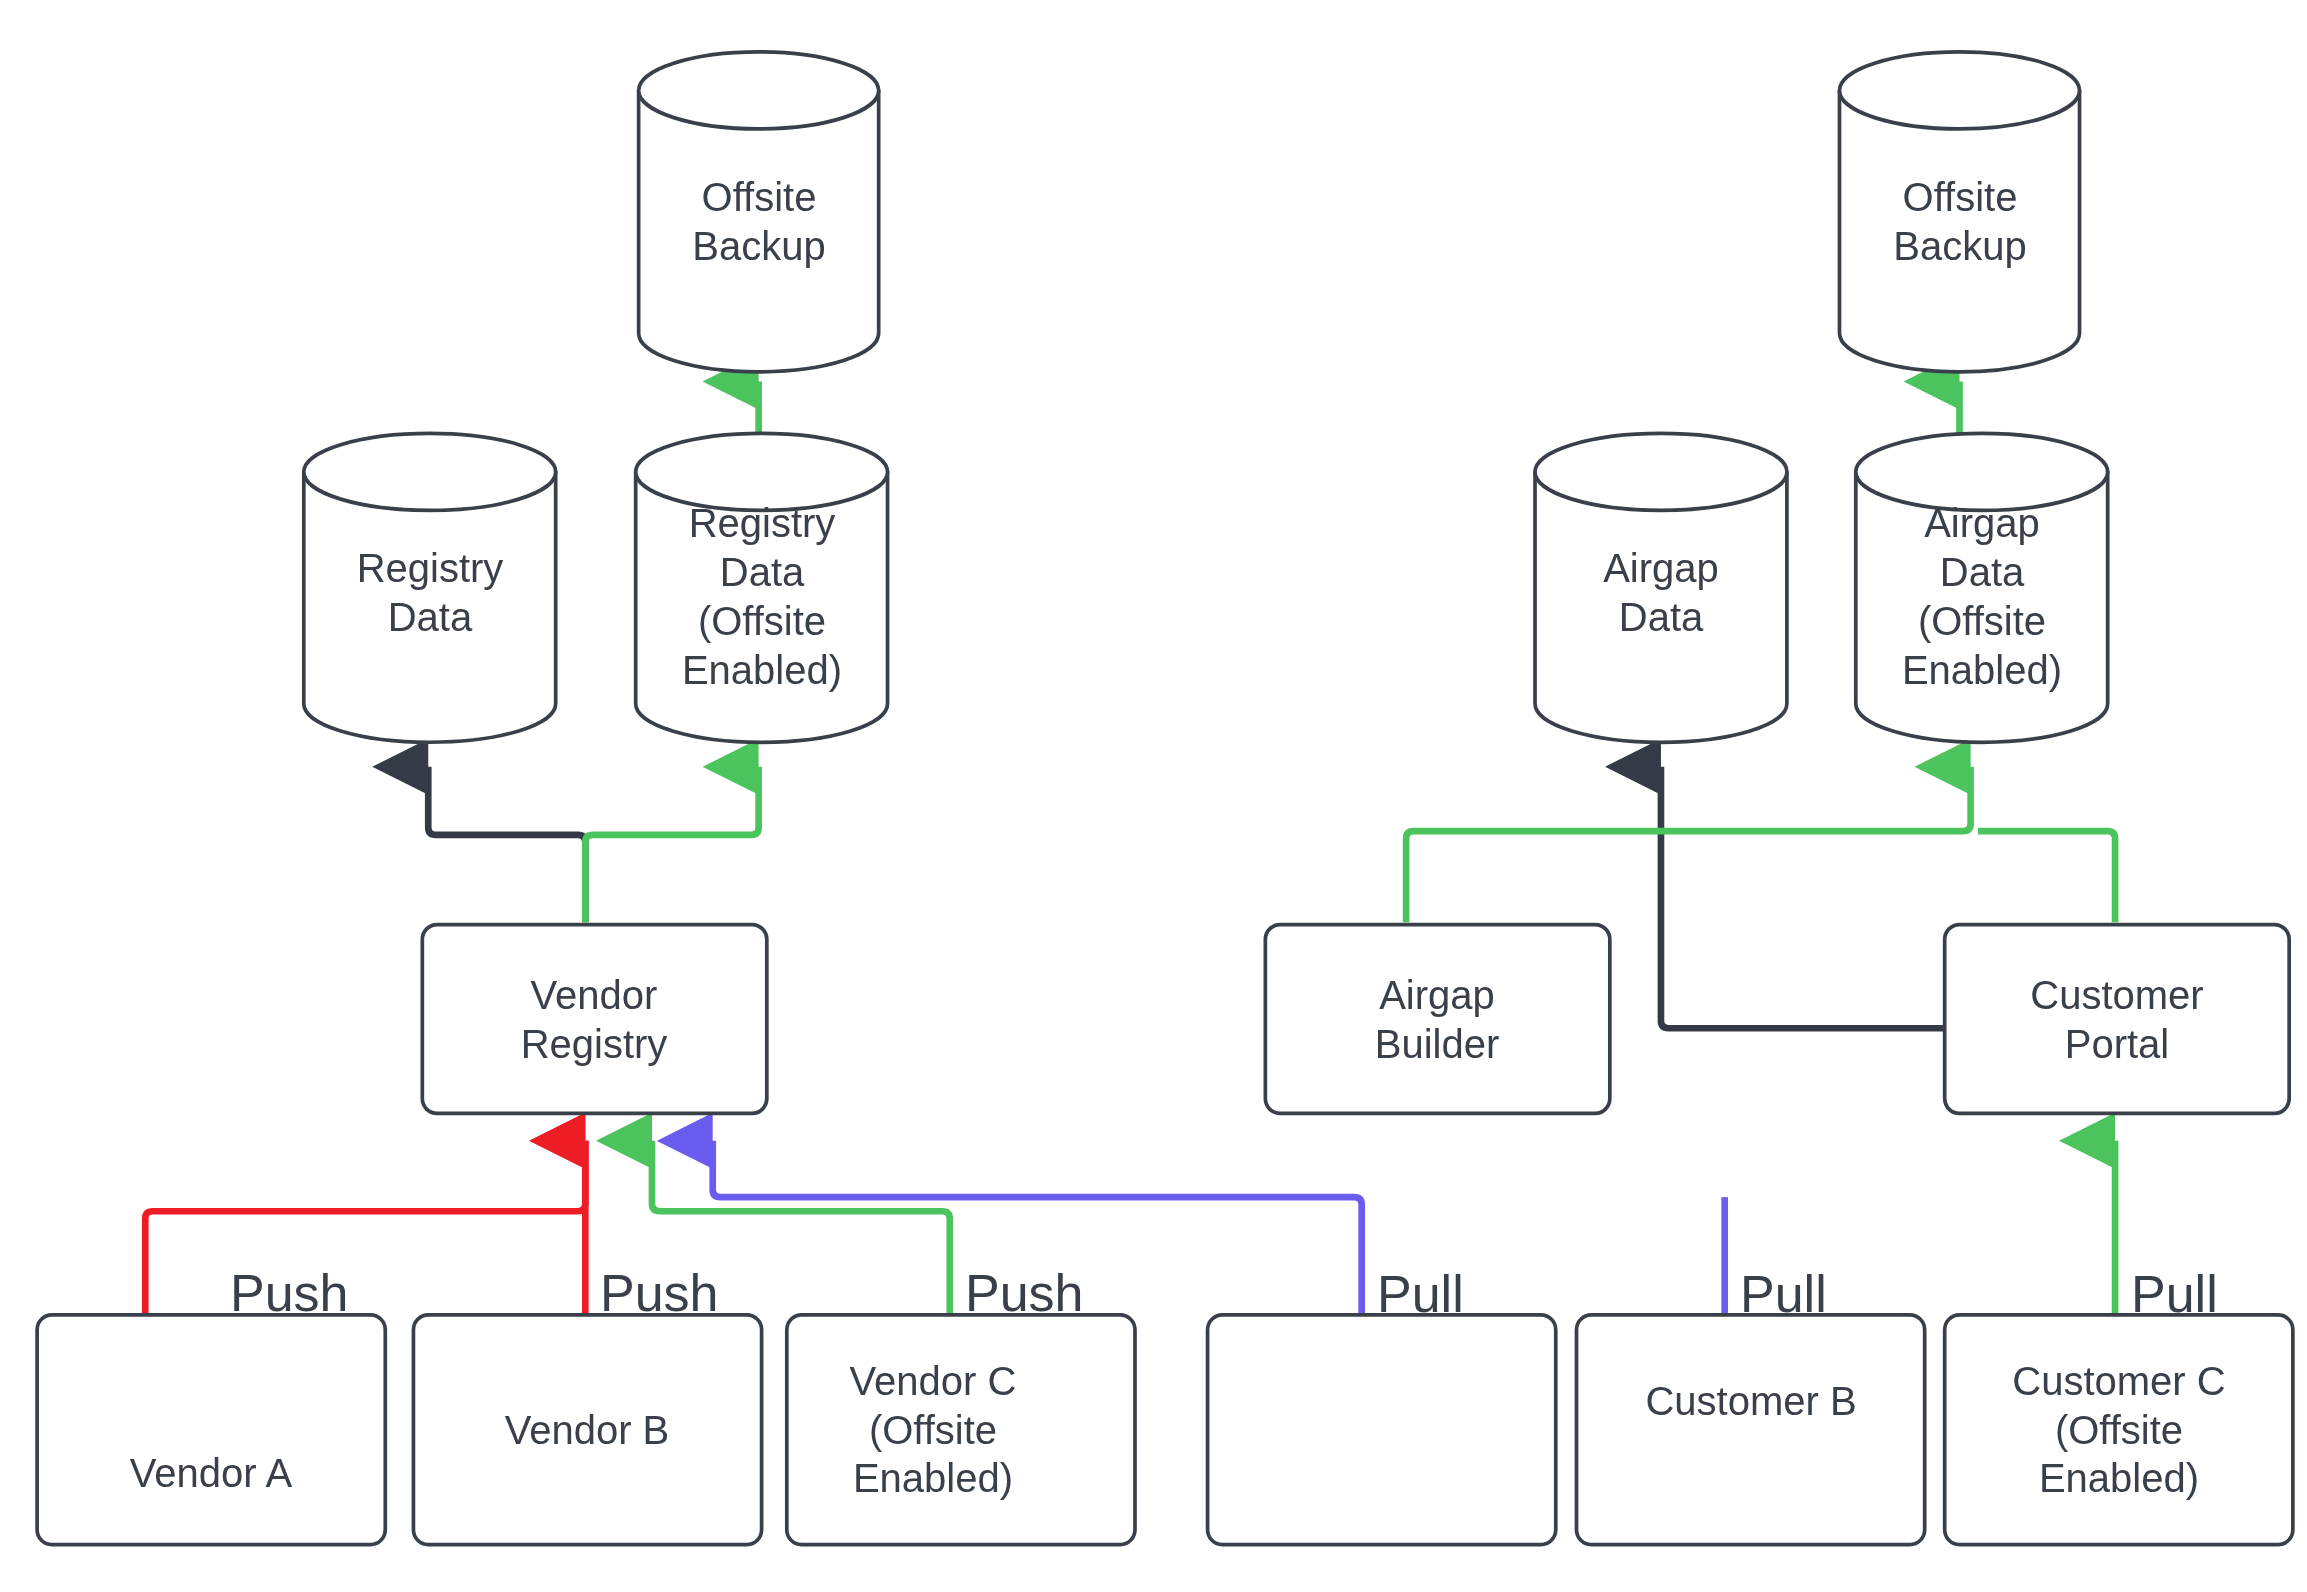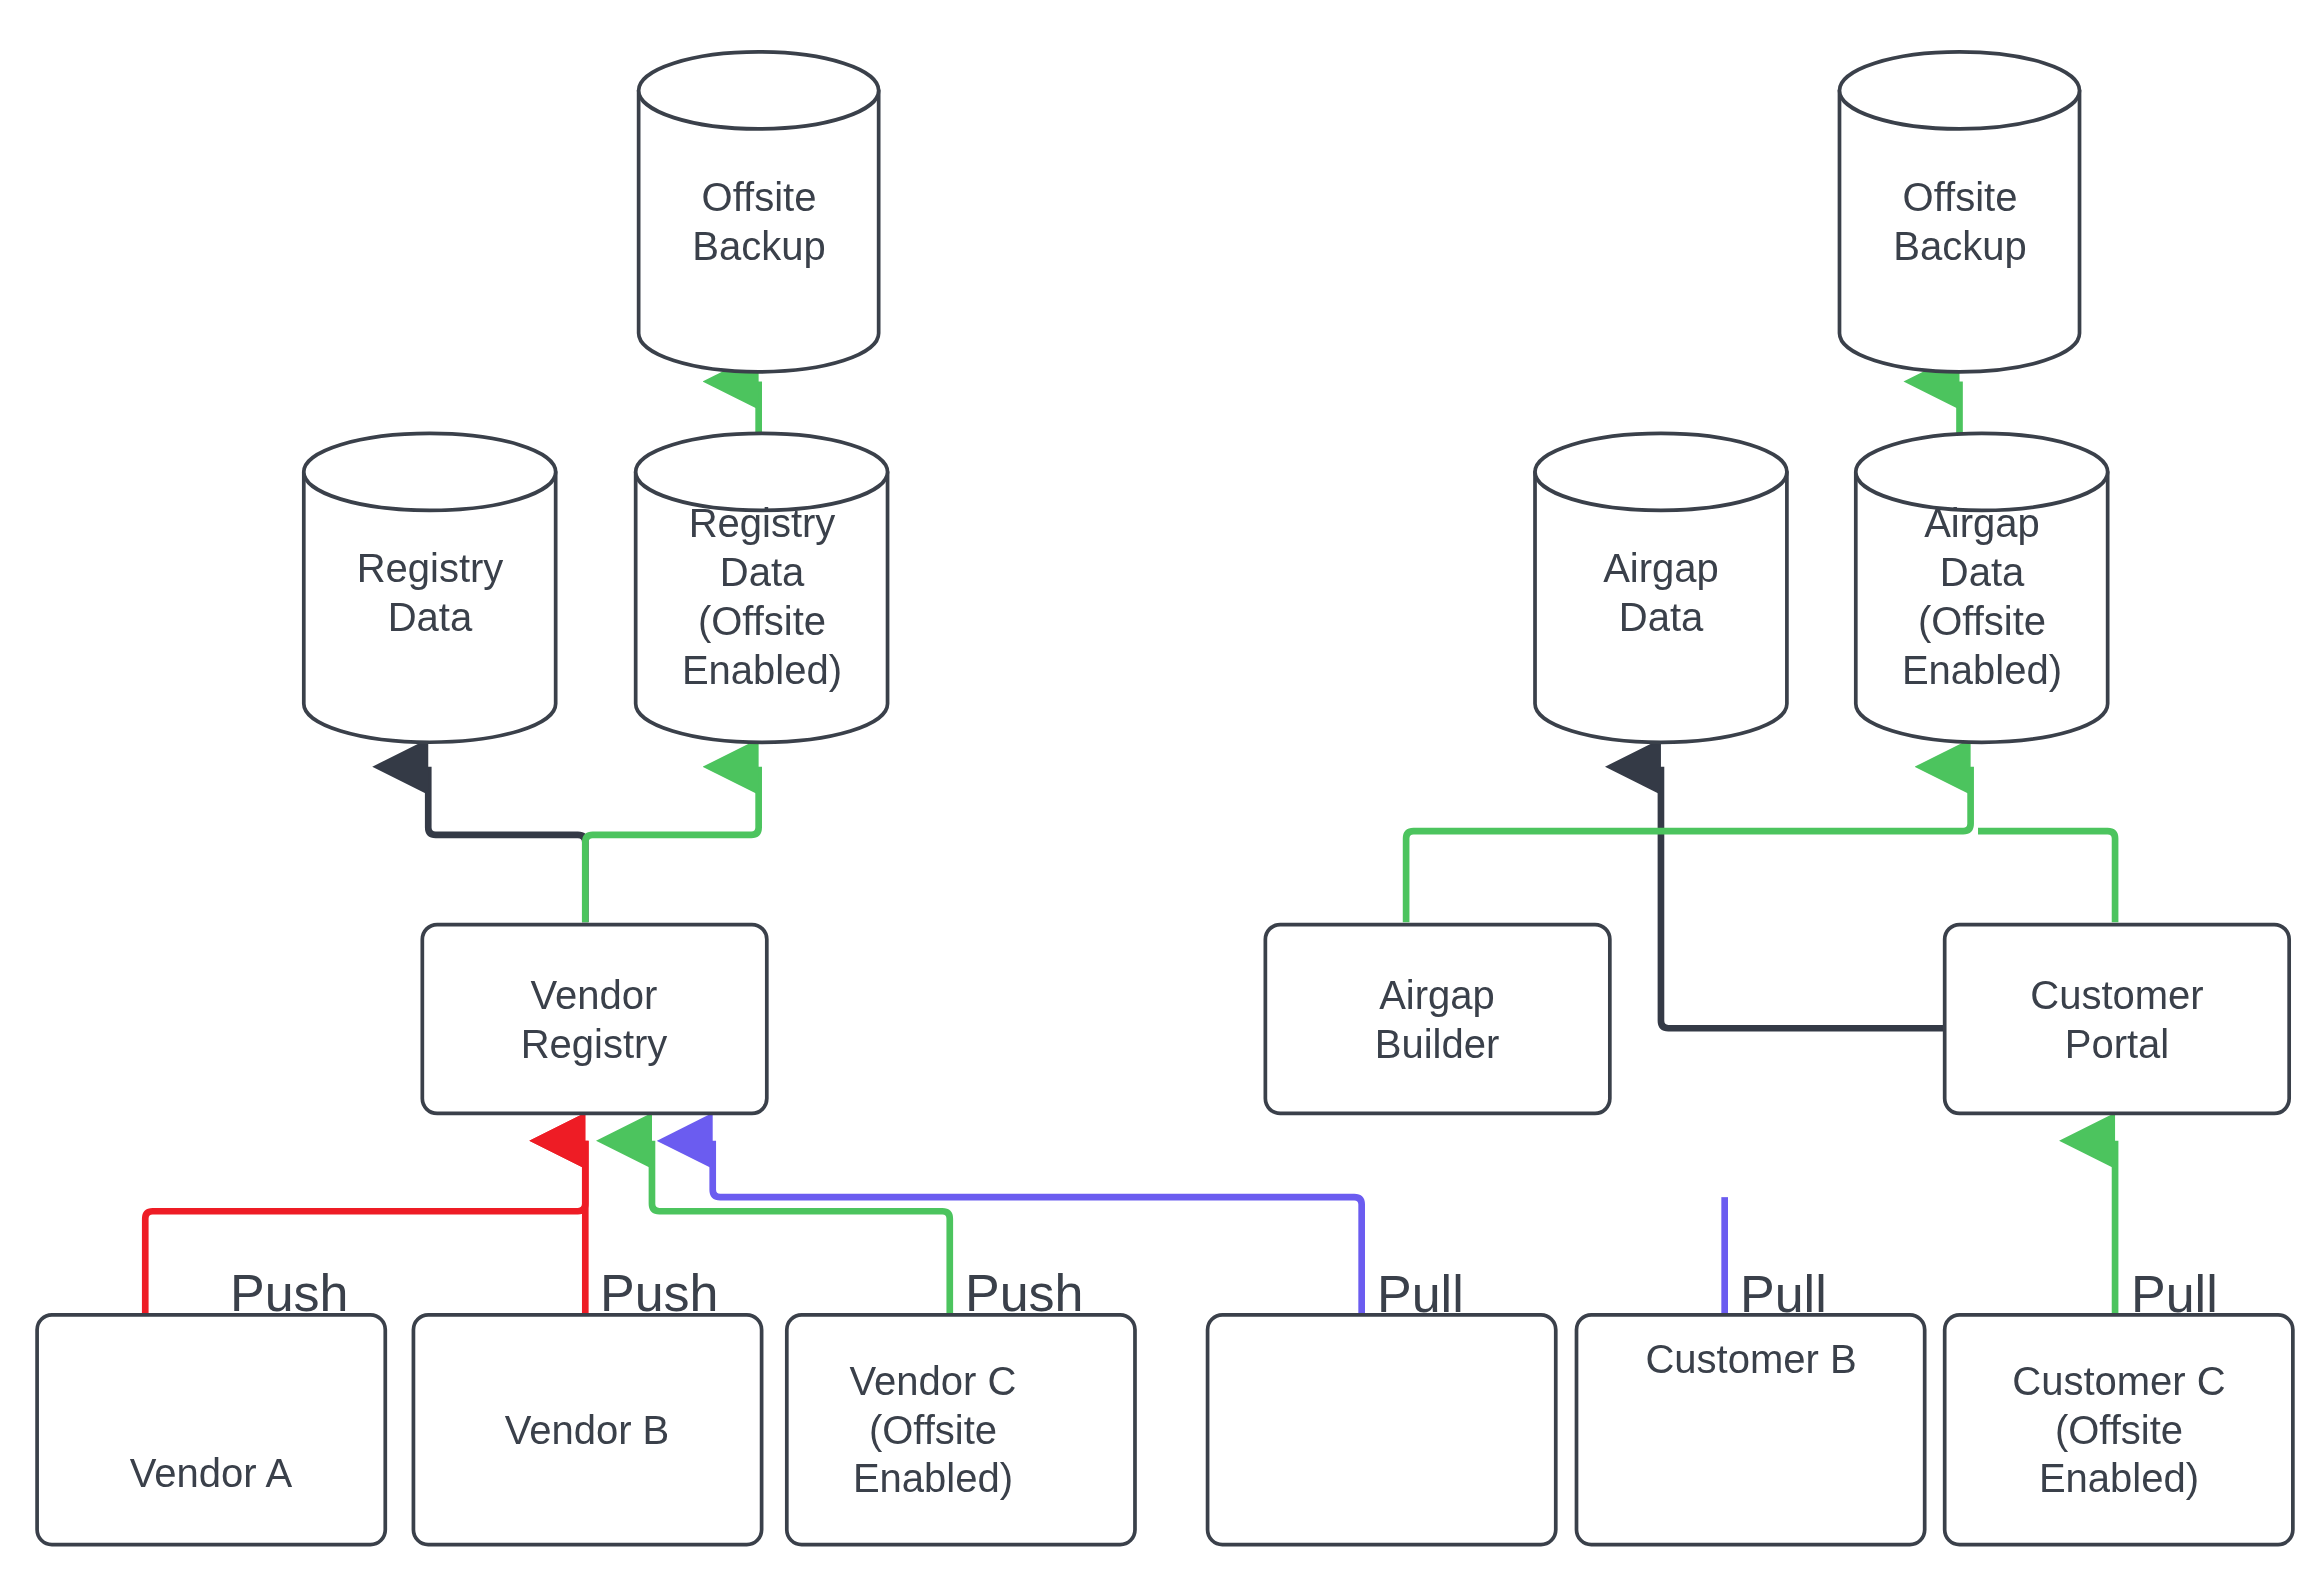--- a/index.html
+++ b/index.html
@@ -147,21 +147,21 @@
 (Offsite
 Enabled)</div>
 
   <div class="node-label" style="left:1265px;top:925px;width:344px;height:189px;">Airgap
 Builder</div>
 
   <div class="node-label" style="left:1945px;top:925px;width:344px;height:189px;">Customer
 Portal</div>
 
 
-  <div class="node-label" style="left:1577px;top:1244px;width:348px;height:230px;">Customer B</div>
+  <div class="node-label" style="left:1577px;top:1286px;width:348px;height:230px;">Customer B</div>
 
   <div class="node-label" style="left:1945px;top:1315px;width:348px;height:230px;">Customer C
 (Offsite
 Enabled)</div>
 
   <div class="edge-label" style="left:230px;top:1267px;">Push</div>
 
   <div class="edge-label" style="left:600px;top:1267px;">Push</div>
 
   <div class="edge-label" style="left:965px;top:1267px;">Push</div>

